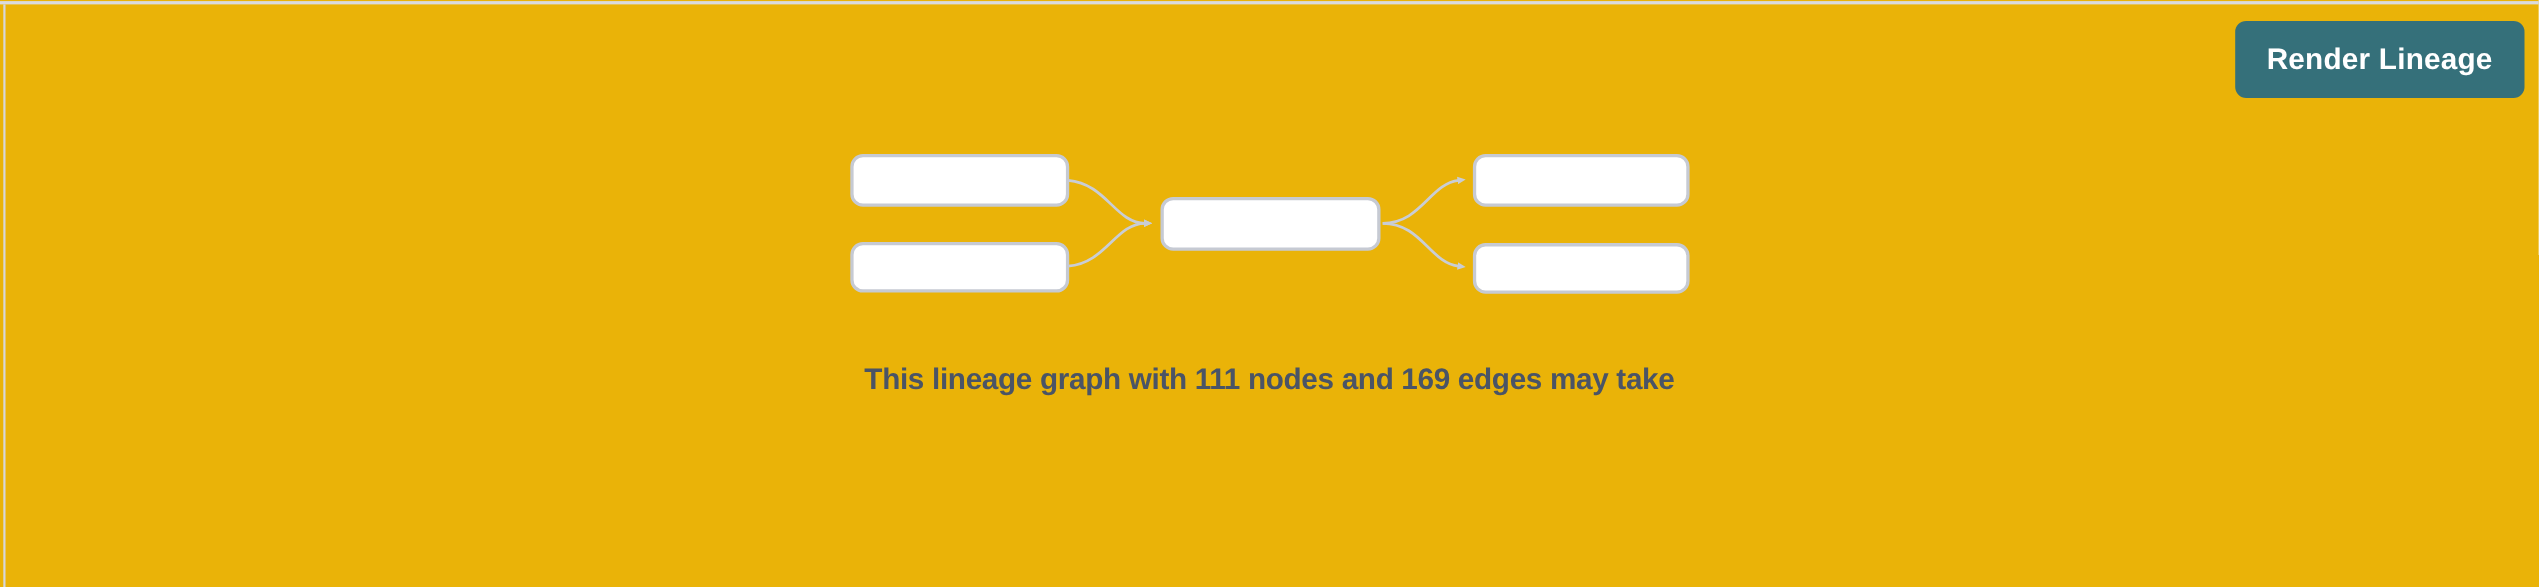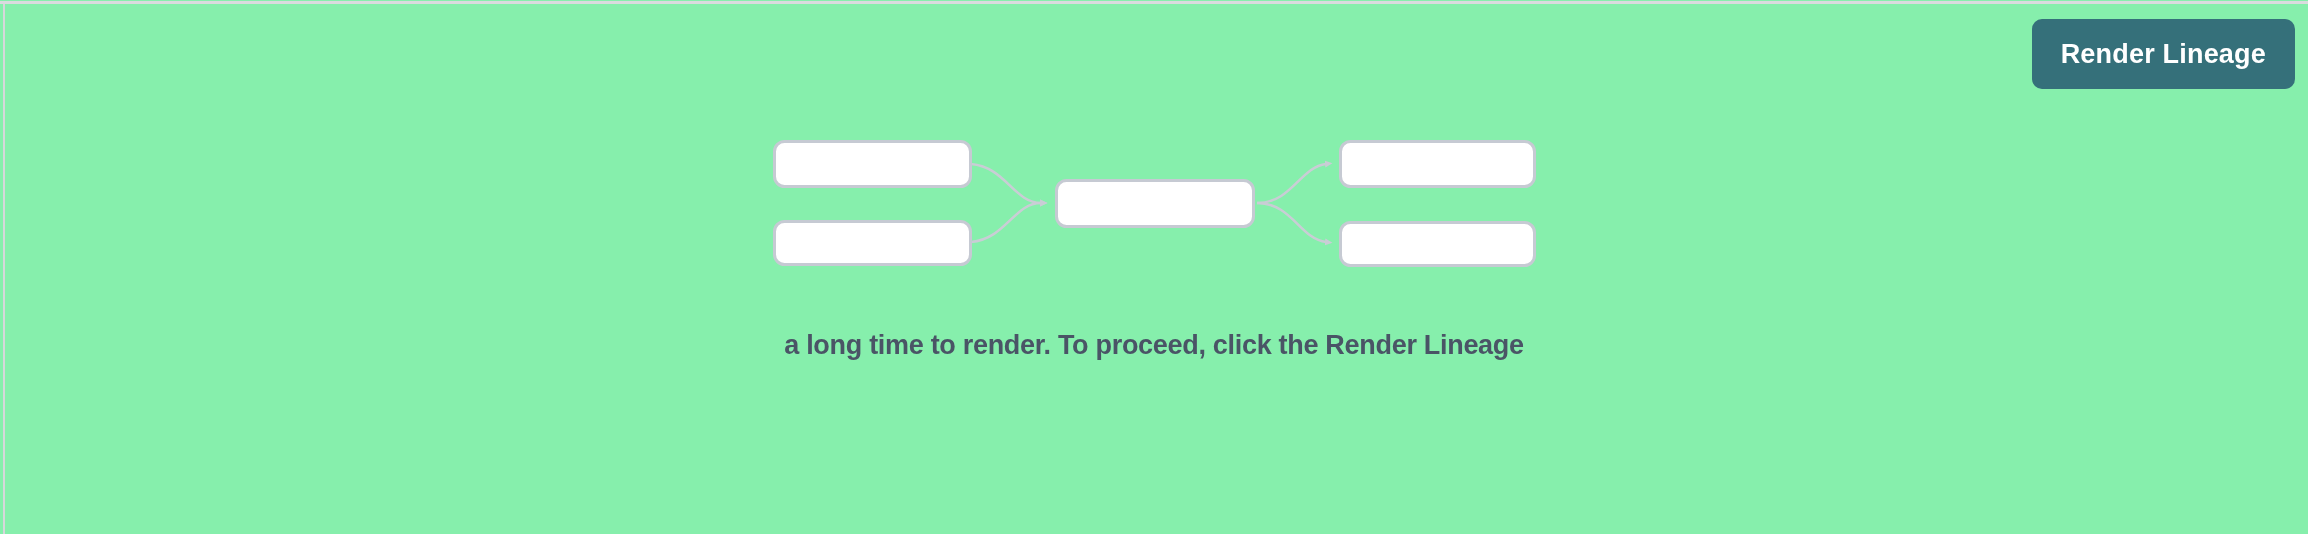--- a/index.html
+++ b/index.html
@@ -7,21 +7,21 @@
     width: 2308px;
     height: 534px;
     background: #ffffff;
     font-family: "Liberation Sans", "DejaVu Sans", sans-serif;
     overflow: hidden;
   }
   .stage {
     position: relative;
     width: 2308px;
     height: 534px;
-    background: #86efac;
+    background: #eab308;
   }
   .top-border {
     position: absolute;
     top: 1px; left: 0; right: 0;
     height: 3px;
     background: #dadbde;
   }
   .left-border {
     position: absolute;
     top: 4px; bottom: 0; left: 3px;
@@ -90,16 +90,16 @@
     <path d="M 497 71 C 532 71, 540 107, 566 110" fill="none" stroke="#c9cdd5" stroke-width="2.5" marker-end="url(#arrow)"></path>
 
     <rect x="14.5" y="9.5" width="196" height="45" rx="10" fill="#ffffff" stroke="#c6cad3" stroke-width="3"></rect>
     <rect x="14.5" y="89.5" width="196" height="43" rx="10" fill="#ffffff" stroke="#c6cad3" stroke-width="3"></rect>
     <rect x="296.5" y="48.5" width="197" height="46" rx="10" fill="#ffffff" stroke="#c6cad3" stroke-width="3"></rect>
     <rect x="580.5" y="9.5" width="194" height="45" rx="10" fill="#ffffff" stroke="#c6cad3" stroke-width="3"></rect>
     <rect x="580.5" y="90.5" width="194" height="43" rx="10" fill="#ffffff" stroke="#c6cad3" stroke-width="3"></rect>
   </svg>
 
   <div class="message">
-    <div>a long time to render. To proceed, click the Render Lineage</div>
+    <div>This lineage graph with 111 nodes and 169 edges may take</div>
   </div>
 
 </div>
 
 </body></html>

